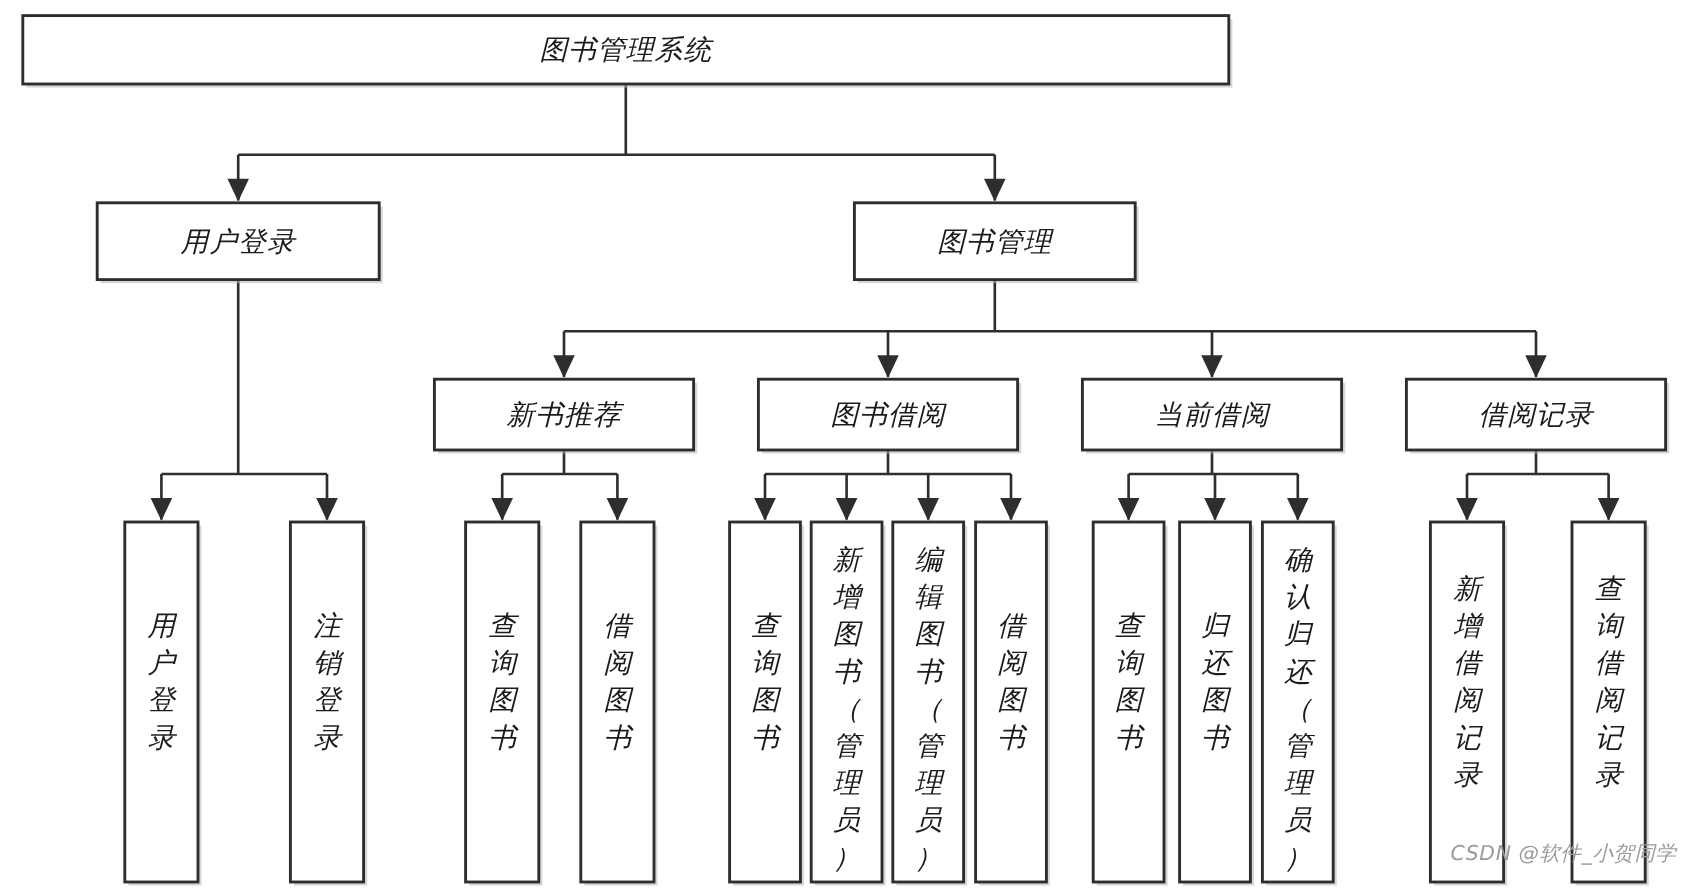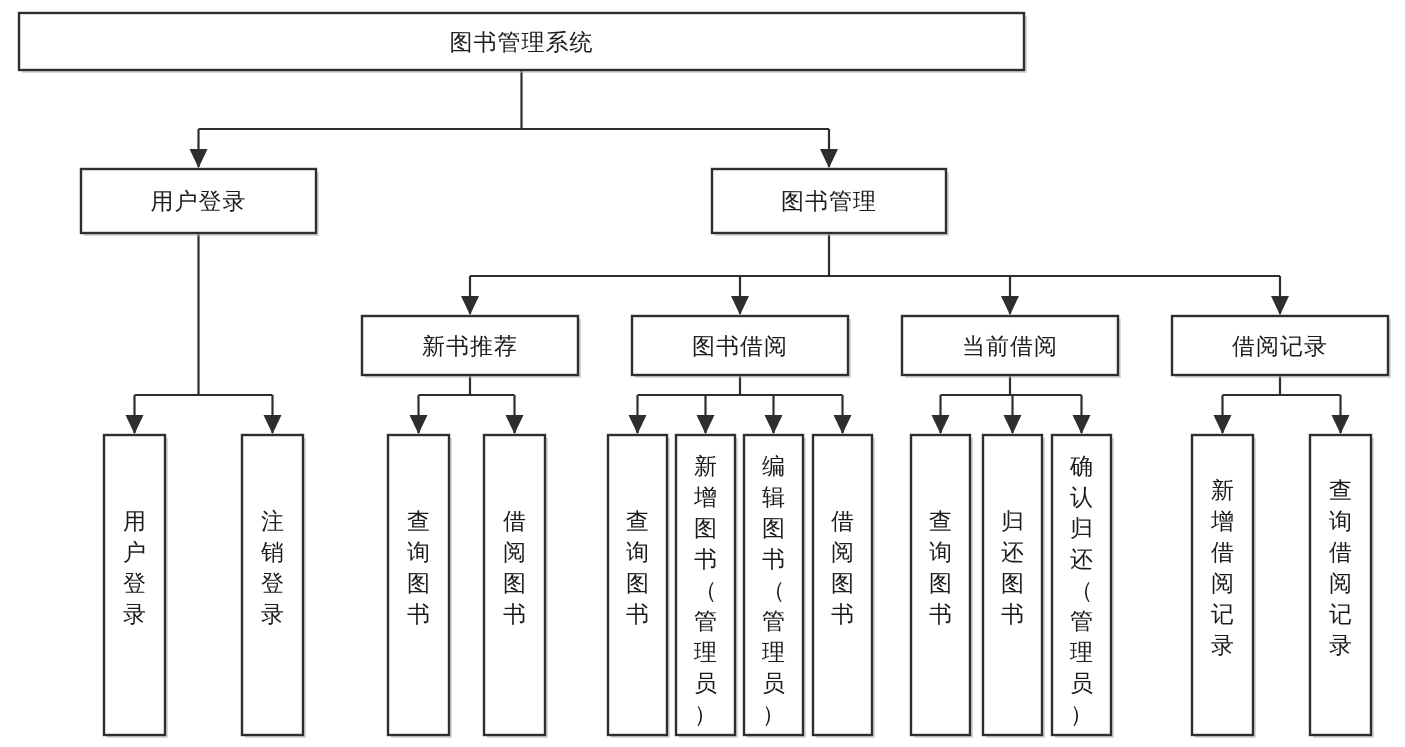--- a/index.html
+++ b/index.html
@@ -12,20 +12,21 @@
     height: 747px;
     font-family: "DejaVu Sans", "Liberation Sans", sans-serif;
     overflow: hidden;
     position: relative;
   }
   #diagram-root {
     position: relative;
     width: 1405px;
     height: 729px;
     background: #ffffff;
+    font-style: italic;
   }
   svg#flowchart {
     position: absolute;
     left: 0;
     top: 0;
     width: 1405px;
     height: 747px;
     display: block;
   }
   .node-box {
@@ -230,14 +231,15 @@
           <text x="1222.5" y="498.18" font-size="23" font-family="&quot;DejaVu Sans&quot;, &quot;Liberation Sans&quot;, sans-serif" fill="#1b1b1b" text-anchor="middle"><tspan x="1222.5" dy="0">新</tspan><tspan x="1222.5" dy="31">增</tspan><tspan x="1222.5" dy="31">借</tspan><tspan x="1222.5" dy="31">阅</tspan><tspan x="1222.5" dy="31">记</tspan><tspan x="1222.5" dy="31">录</tspan></text>
         </g>
         <g>
           <rect x="1313" y="438" width="61" height="300" class="node-shadow"></rect>
           <rect x="1310" y="435" width="61" height="300" class="node-box"></rect>
           <text x="1340.5" y="498.18" font-size="23" font-family="&quot;DejaVu Sans&quot;, &quot;Liberation Sans&quot;, sans-serif" fill="#1b1b1b" text-anchor="middle"><tspan x="1340.5" dy="0">查</tspan><tspan x="1340.5" dy="31">询</tspan><tspan x="1340.5" dy="31">借</tspan><tspan x="1340.5" dy="31">阅</tspan><tspan x="1340.5" dy="31">记</tspan><tspan x="1340.5" dy="31">录</tspan></text>
         </g>
       </g>
   </svg>
 
+  <div class="watermark">CSDN @软件_小贺同学</div>
 
 </div>
 
 </body></html>

